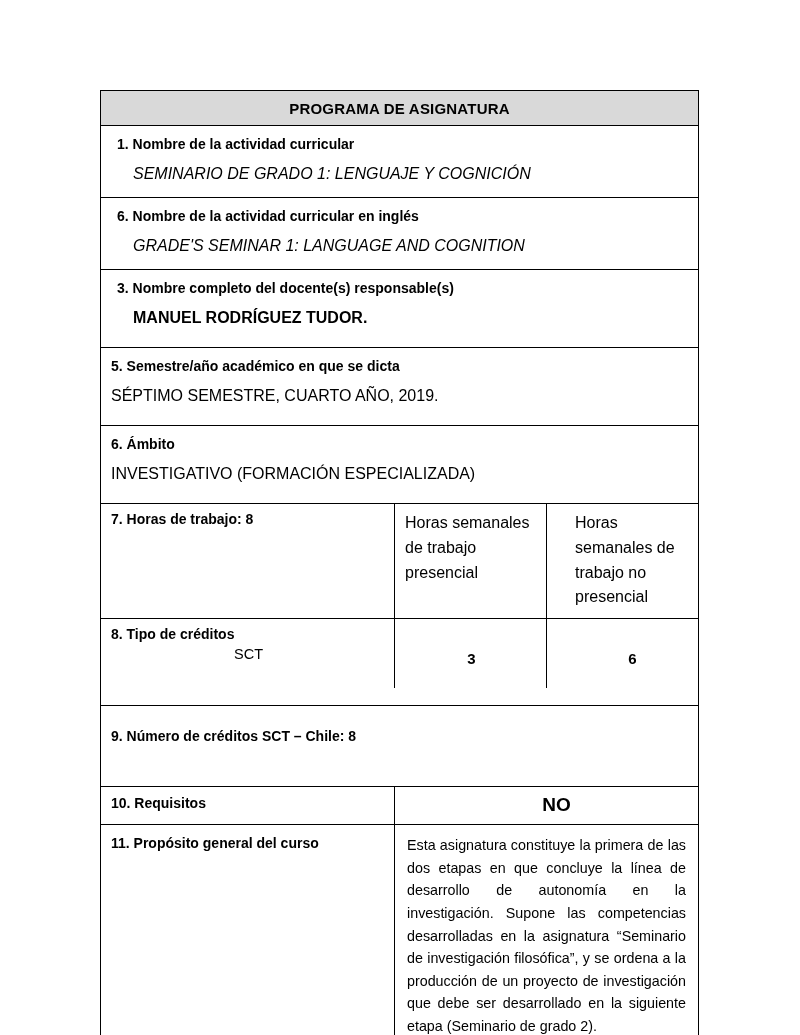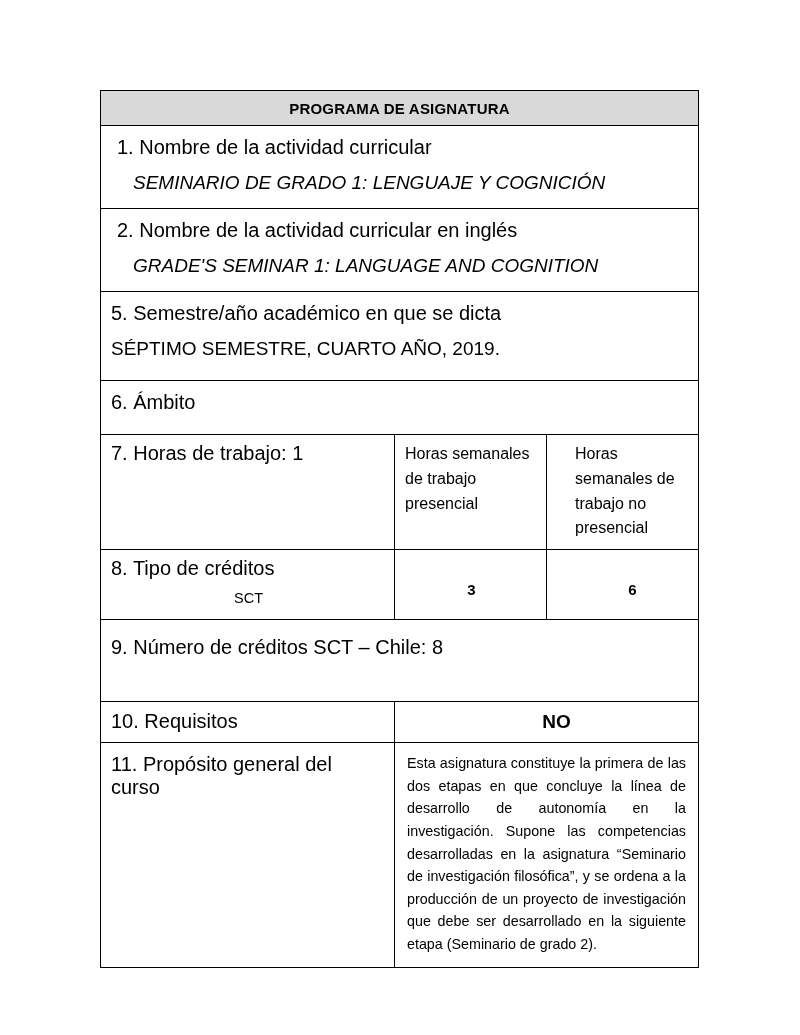--- a/index.html
+++ b/index.html
@@ -31,57 +31,57 @@
 
   .header-row {
     background: #d9d9d9;
     text-align: center;
     font-weight: bold;
     font-size: 15px;
     padding: 9px 4px 8px 4px;
     letter-spacing: 0.2px;
   }
 
-  .label { font-weight: normal; font-size: 20px; }
+  .label { font-weight: bold; font-size: 14px; }
 
   
   .simple { padding: 10px 12px 14px 10px; }
-  .simple .value { margin-top: 13px; font-size: 19px; }
+  .simple .value { margin-top: 13px; font-size: 16px; }
   .indent1 .label { padding-left: 6px; }
   .indent1 .value { padding-left: 22px; }
   .val-italic .value { font-style: italic; }
   .val-bold   .value { font-weight: bold; }
   .pad-tall { padding-bottom: 20px; }
 
   
   .cols { display: flex; align-items: stretch; }
   .col { padding: 7px 8px 8px 10px; }
   .col1 { width: 293px; flex: 0 0 293px; }
   .col2 { width: 152px; flex: 0 0 152px; border-left: 1px solid #000000; }
   .col3 { flex: 1 1 auto; border-left: 1px solid #000000; padding-left: 28px; }
 
   .row7 { min-height: 58px; }
   .row7 .colhead { font-size: 16px; line-height: 1.55; }
 
   .row8 { min-height: 70px; }
   .row8 .sub {
     text-align: center;
     font-size: 14.5px;
-    margin-top: 10px;
+    margin-top: 4px;
   }
   .row8 .num {
     display: flex;
     align-items: center;
     justify-content: center;
     font-weight: bold;
     font-size: 15px;
     padding-top: 18px;
   }
 
-  .row9 { padding: 16px 12px 42px 10px; }
+  .row9 { padding: 22px 12px 42px 10px; margin-top: 17px; }
 
   .row10 .col1 { padding: 8px 8px 9px 10px; }
   .row10 .colv {
     display: flex;
     align-items: center;
     justify-content: center;
     font-weight: bold;
     font-size: 19px;
   }
 
@@ -101,38 +101,43 @@
   <div class="doc-table">
 
     <div class="row header-row">PROGRAMA DE ASIGNATURA</div>
 
     <div class="row simple indent1 val-italic">
       <div class="label">1.  Nombre de la actividad curricular</div>
       <div class="value">SEMINARIO DE GRADO 1: LENGUAJE Y COGNICIÓN</div>
     </div>
 
     <div class="row simple indent1 val-italic">
-      <div class="label">2.  Nombre de la actividad curricular en inglés</div>
+      <div class="label">6.  Nombre de la actividad curricular en inglés</div>
       <div class="value">GRADE'S SEMINAR 1: LANGUAGE AND COGNITION</div>
     </div>
 
+    <div class="row simple indent1 val-bold pad-tall">
+      <div class="label">3.  Nombre completo del docente(s) responsable(s)</div>
+      <div class="value">MANUEL RODRÍGUEZ TUDOR.</div>
+    </div>
 
 
     <div class="row simple pad-tall">
       <div class="label">5. Semestre/año académico en que se dicta</div>
       <div class="value">SÉPTIMO SEMESTRE, CUARTO AÑO, 2019.</div>
     </div>
 
     <div class="row simple pad-tall">
       <div class="label">6. Ámbito</div>
+      <div class="value">INVESTIGATIVO (FORMACIÓN ESPECIALIZADA)</div>
     </div>
 
     <div class="row cols row7">
       <div class="col col1">
-        <div class="label">7. Horas de trabajo: 1</div>
+        <div class="label">7. Horas de trabajo: 8</div>
       </div>
       <div class="col col2 colhead">Horas semanales de trabajo presencial</div>
       <div class="col col3 colhead">Horas semanales de trabajo no presencial</div>
     </div>
 
     <div class="row cols row8">
       <div class="col col1">
         <div class="label">8. Tipo de créditos</div>
         <div class="sub">SCT</div>
       </div>

